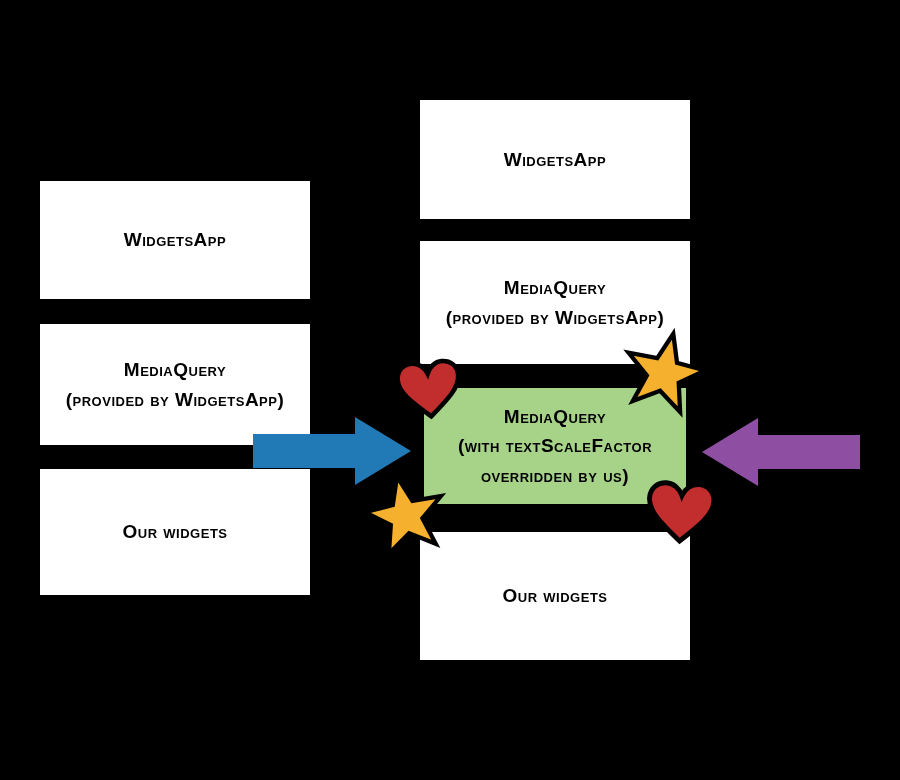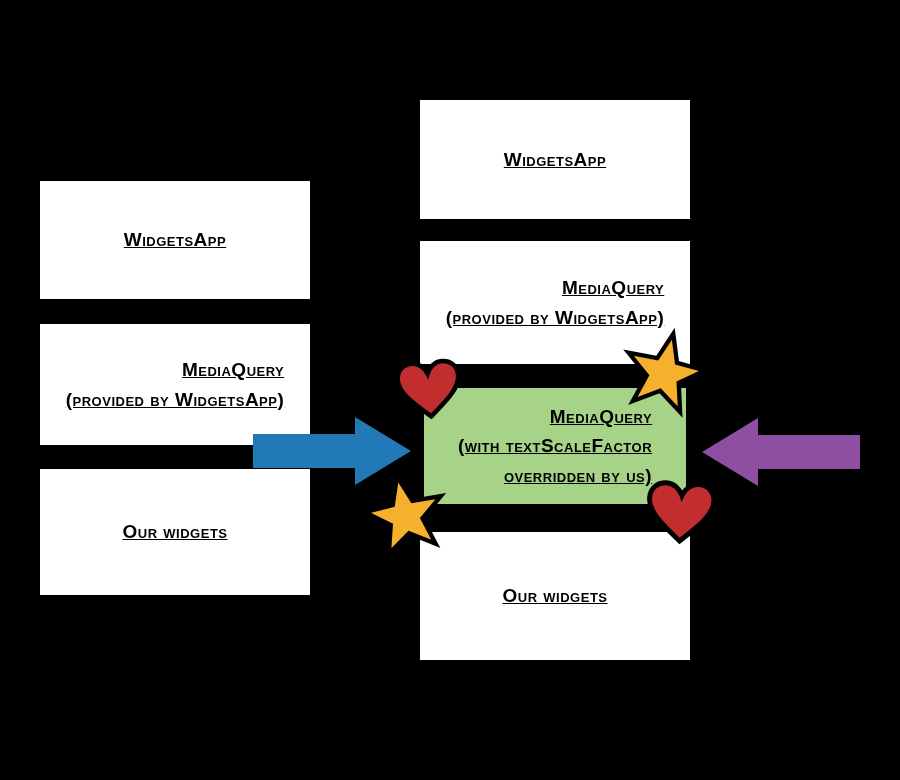--- a/index.html
+++ b/index.html
@@ -15,22 +15,21 @@
     height: 780px;
     background: var(--background, #000);
     overflow: hidden;
   }
   .box {
     position: absolute;
     background: var(--box-bg, #fff);
     display: flex;
     align-items: center;
     justify-content: center;
-    text-align: right;
-    text-decoration: underline;
+    text-align: center;
   }
   .box .label {
     font-weight: bold;
     font-size: 19px;
     font-variant: small-caps;
     letter-spacing: 0.5px;
     line-height: 1.55;
     white-space: pre-line;
     color: #000;
     padding: 0 8px;

